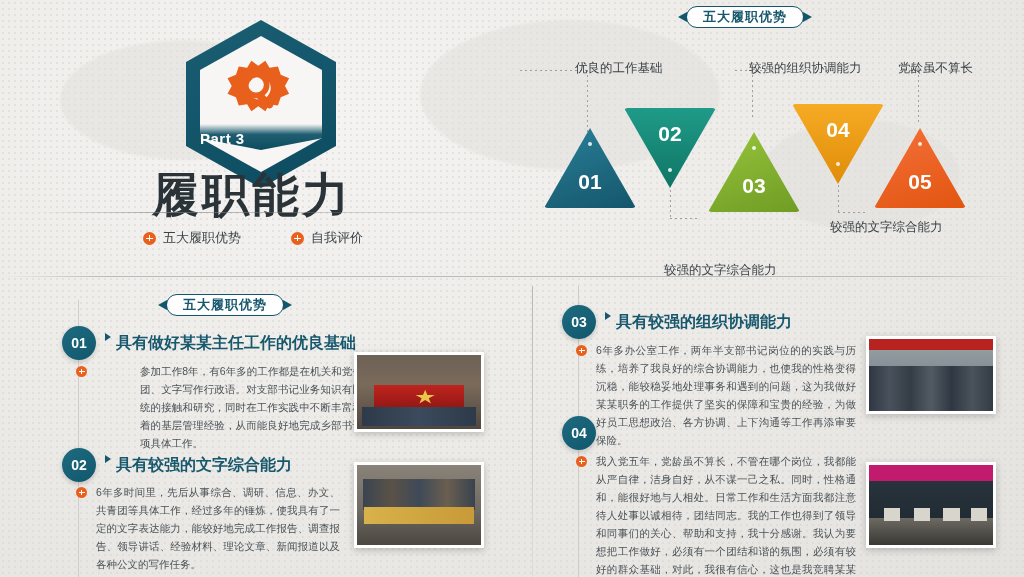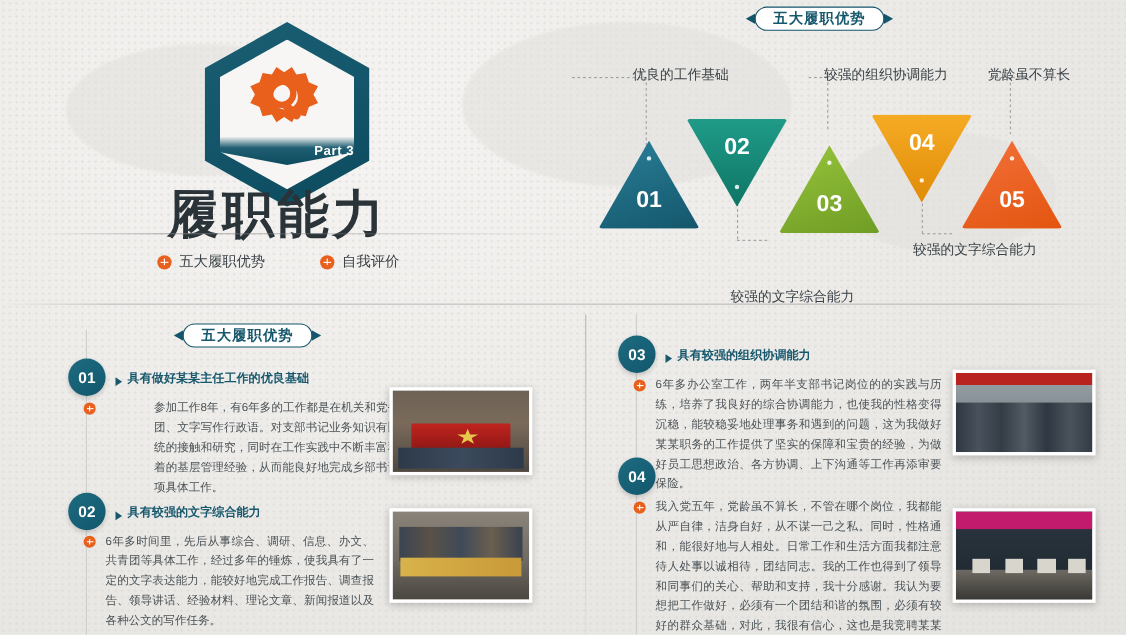--- a/index.html
+++ b/index.html
@@ -49,22 +49,22 @@
     width: 122px; height: 136px;
     background: #f7f6f4;
     clip-path: polygon(50% 0%, 100% 25%, 100% 75%, 50% 100%, 0% 75%, 0% 25%);
   }
   .gear-icon {
     position: absolute; left: 34px; top: 38px;
     width: 82px; height: 70px;
   }
   .part-label {
     position: absolute; left: 14px; top: 110px;
-    width: 122px; text-align: right;
-    color: #ffffff; font-size: 12px; font-weight: bold;
+    width: 122px; text-align: left;
+    color: #ffffff; font-size: 15px; font-weight: bold;
     letter-spacing: .5px;
   }
   .part-label-bg {
     position: absolute; left: 14px; top: 104px;
     width: 122px; height: 26px;
     background: linear-gradient(180deg, rgba(20,86,107,.0) 0%, rgba(20,86,107,.95) 40%, rgba(13,75,94,1) 100%);
     clip-path: polygon(0% 0%, 100% 0%, 100% 55%, 50% 100%, 0% 55%);
   }
 
   .big-title {
@@ -171,22 +171,22 @@
   .item-head { position: absolute; display: flex; align-items: center; gap: 9px; }
   .circ {
     width: 34px; height: 34px; border-radius: 50%;
     background: linear-gradient(145deg, #1d6b80, #12576c);
     color: #fff; font-size: 14px; font-weight: bold;
     display: flex; align-items: center; justify-content: center;
     box-shadow: 0 2px 5px rgba(0,0,0,.18);
   }
   .circ.teal2 { background: linear-gradient(145deg, #1d6b80, #12576c); }
   .head-text {
-    font-size: 11px; font-weight: bold; color: #17586d;
-    display: flex; align-items: flex-end; gap: 5px;
+    font-size: 16px; font-weight: bold; color: #17586d;
+    display: flex; align-items: flex-start; gap: 5px;
   }
   .caret {
     display: inline-block; width: 0; height: 0;
     border-left: 6px solid #17586d;
     border-top: 4px solid transparent;
     border-bottom: 4px solid transparent;
   }
 
   .para {
     position: absolute;

